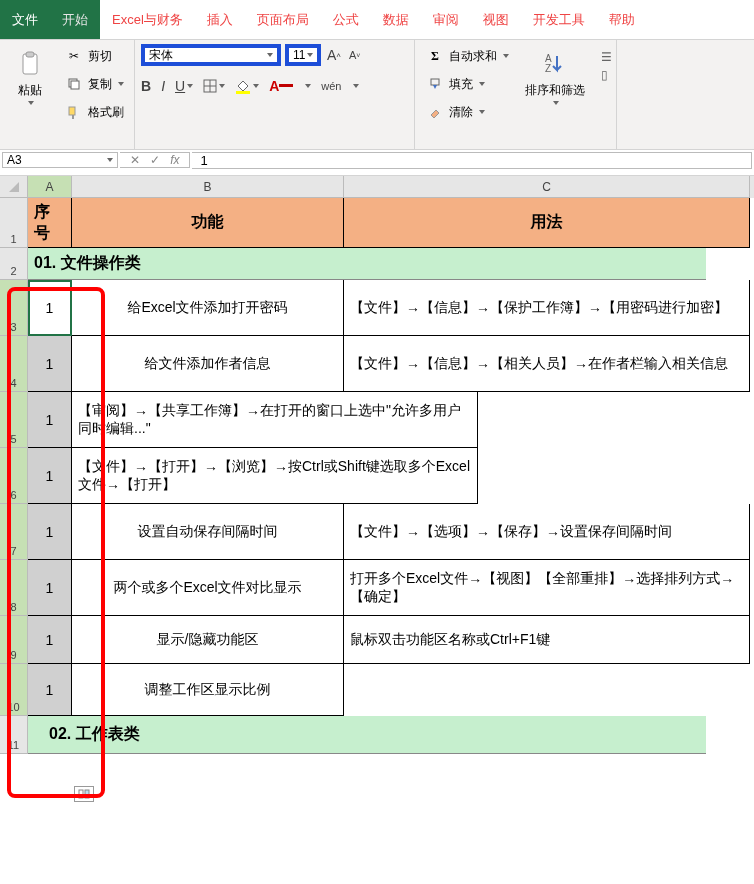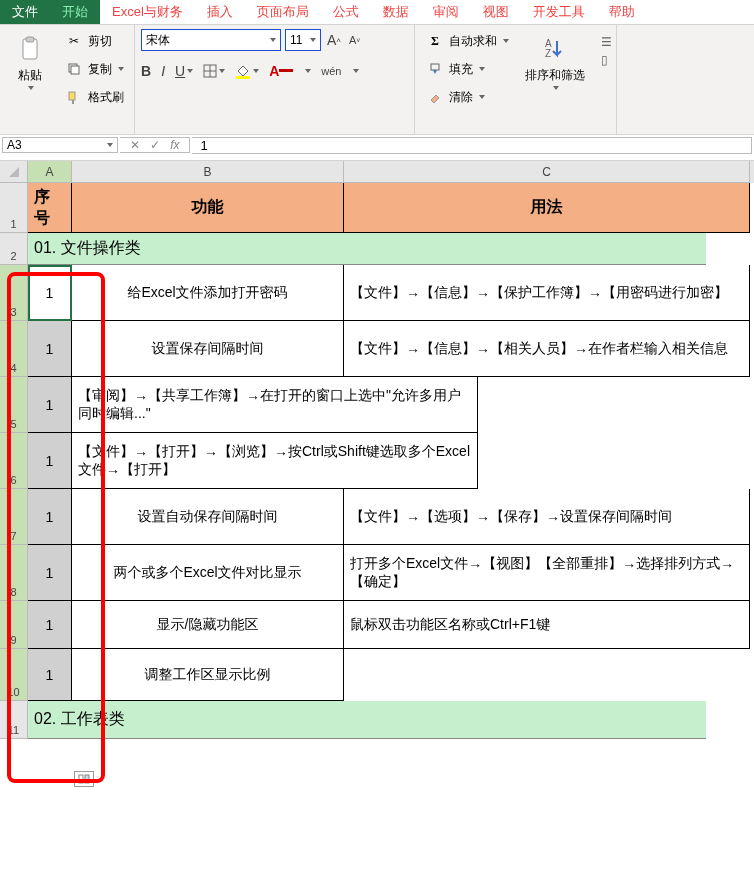--- a/index.html
+++ b/index.html
@@ -10,38 +10,38 @@
       width: 754px;
       height: 884px;
       overflow: hidden;
       position: relative;
     }
     
     .menubar {
       display: flex;
       align-items: stretch;
       background: #fff;
-      height: 25px;
+      height: 40px;
       border-bottom: 1px solid #d4d4d4;
     }
     .menubar .tab {
       padding: 0 12px;
       display: flex;
       align-items: center;
       font-size: 13px;
       cursor: pointer;
       color: #ef4444;
     }
     .menubar .tab.file {
       background: #217346;
       color: #fff;
     }
     .menubar .tab.active {
       background: #217346;
-      color: #86efac;
+      color: #e5e5e5;
       position: relative;
     }
     .ribbon {
       background: #f3f2f1;
       height: 110px;
       display: flex;
       border-bottom: 1px solid #d4d4d4;
       overflow: hidden;
     }
     .ribbon-group {
@@ -94,21 +94,21 @@
       border-left: 3px solid transparent;
       border-right: 3px solid transparent;
       border-top: 4px solid #666;
       display: inline-block;
       margin-left: 2px;
     }
     .font-row {
       display: flex; gap: 4px; align-items: center; margin-bottom: 6px;
     }
     .font-select {
-      background: #fff; border: 1px solid #1d4ed8; height: 22px;
+      background: #fff; border: 4px solid #1d4ed8; height: 22px;
       font-size: 12px; padding: 0 4px; display: flex; align-items: center;
       justify-content: space-between;
     }
     .font-name { width: 140px; }
     .font-size { width: 36px; }
     .font-A { font-size: 14px; padding: 0 2px; }
     .font-btns { display: flex; gap: 10px; align-items: center; }
     .fb { cursor: pointer; font-size: 14px; color: #444; display: inline-flex; align-items: center; }
     
     .formula-bar {
@@ -184,21 +184,21 @@
     }
     .hdr-row .cell {
       background: #f4b084;
       font-weight: bold;
       font-size: 16px;
       justify-content: center;
       border-color: #000;
     }
     .section-row .cell {
       background: #c6efce;
-      font-weight: normal;
+      font-weight: bold;
       font-size: 16px;
       border-right: none;
     }
     .data-row .cell { border-color: #000; }
     .data-row .cell.cA { justify-content: center; }
     .data-row .cell.cB { justify-content: center; }
     .data-row .cell.cC { }
     .sel { background: #d0d0d0; }
     .sel-active { background: #fff; outline: 2px solid #217346; outline-offset: -2px; }
     .autofill-handle {
@@ -420,21 +420,21 @@
 
     <div class="grid-row data-row" style="height:56px">
       <div class="row-h sel">3</div>
       <div class="cell cw-A cA sel-active">1</div>
       <div class="cell cw-B cB">给Excel文件添加打开密码</div>
       <div class="cell cw-C cC">【文件】→【信息】→【保护工作簿】→【用密码进行加密】</div>
     </div>
     <div class="grid-row data-row" style="height:56px">
       <div class="row-h sel">4</div>
       <div class="cell cw-A cA sel">1</div>
-      <div class="cell cw-B cB">设置保存间隔时间</div>
+      <div class="cell cw-B cB">给文件添加作者信息</div>
       <div class="cell cw-C cC">【文件】→【信息】→【相关人员】→在作者栏输入相关信息</div>
     </div>
     <div class="grid-row data-row" style="height:56px">
       <div class="row-h sel">5</div>
       <div class="cell cw-A cA sel">1</div>
       <div class="cell cw-C cC">【审阅】→【共享工作簿】→在打开的窗口上选中"允许多用户同时编辑..."</div>
     </div>
     <div class="grid-row data-row" style="height:56px">
       <div class="row-h sel">6</div>
       <div class="cell cw-A cA sel">1</div>
@@ -460,21 +460,21 @@
     </div>
     <div class="grid-row data-row" style="height:52px">
       <div class="row-h sel">10</div>
       <div class="cell cw-A cA sel">1</div>
       <div class="cell cw-B cB">调整工作区显示比例</div>
     </div>
 
     <div class="grid-row section-row" style="height:38px">
       <div class="row-h">11</div>
       <div class="cell cw-A" style="border-right:none"></div>
-      <div class="cell" style="width:678px;justify-content:flex-start;padding-left:0;margin-left:-44px">
+      <div class="cell" style="width:678px;justify-content:flex-start;padding-left:15px;margin-left:-44px">
         <span style="padding-left:6px">02. 工作表类</span>
       </div>
     </div>
   </div>
 
   <div class="autofill-handle" style="left:74px;top:610px">
     <svg width="12" height="10" viewBox="0 0 12 10">
         <rect x="1" y="1" width="4" height="8" fill="#fff" stroke="#888"></rect>
         <rect x="7" y="1" width="4" height="8" fill="#bde" stroke="#888"></rect>
       </svg>

